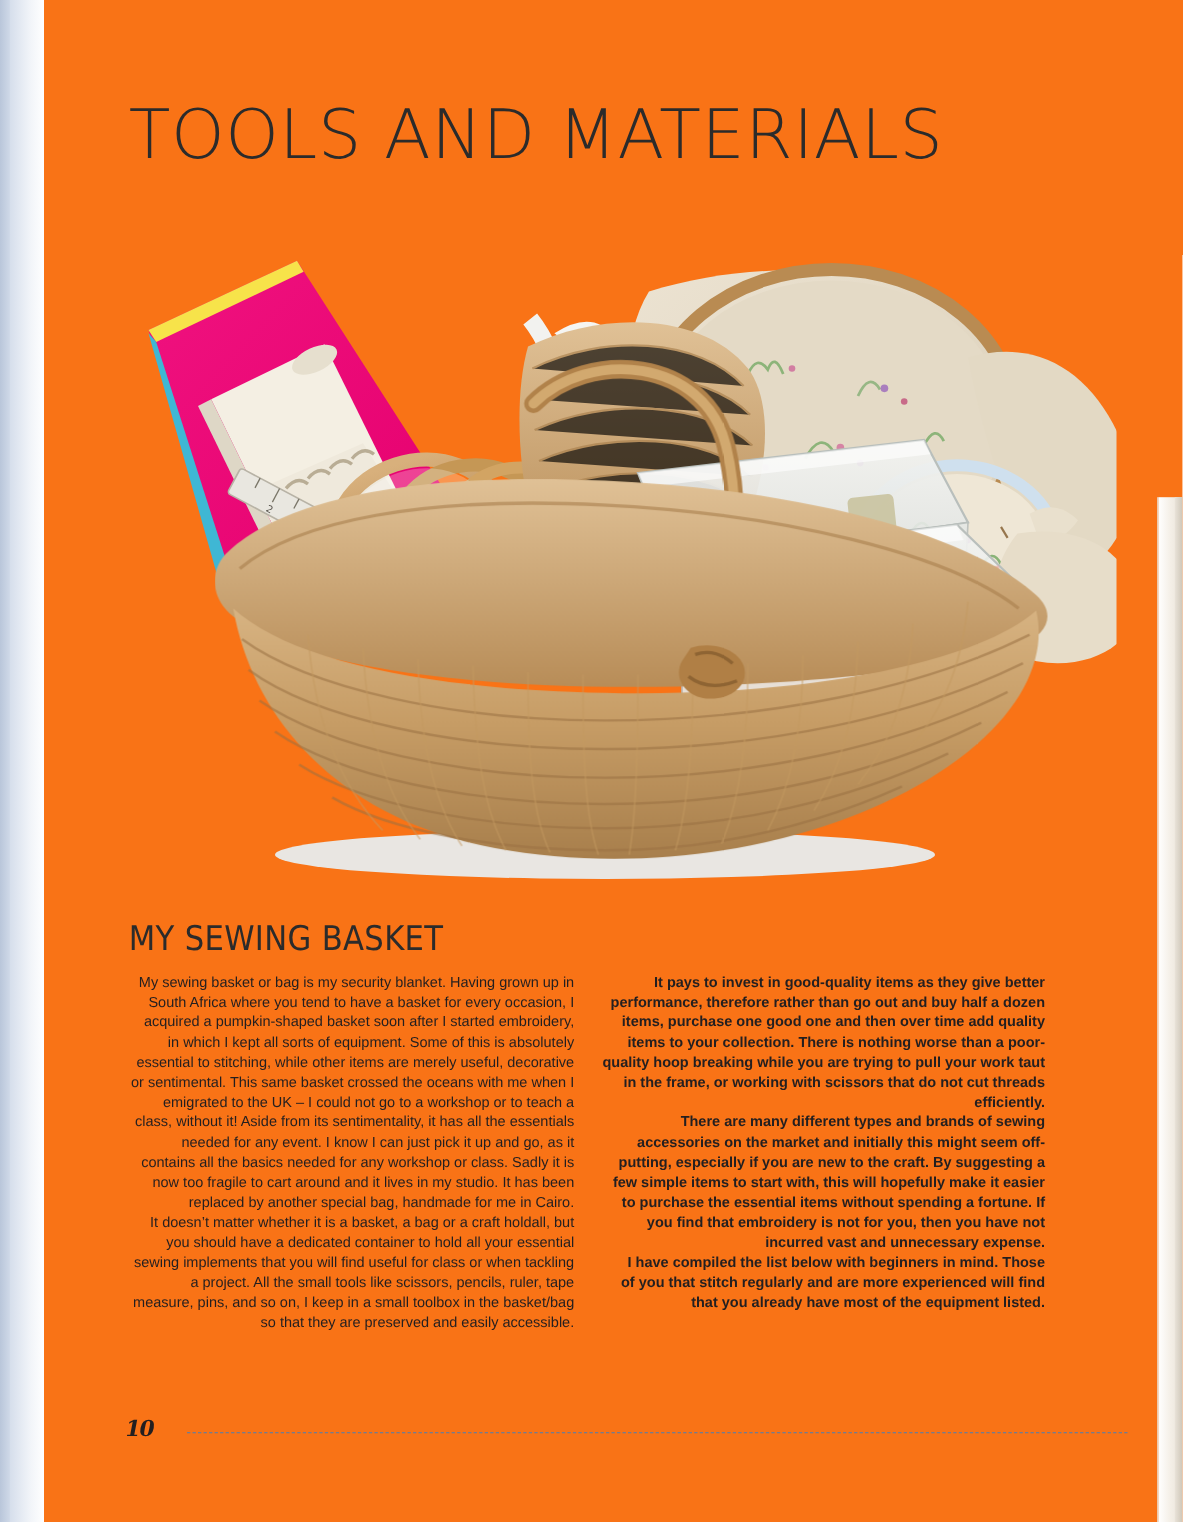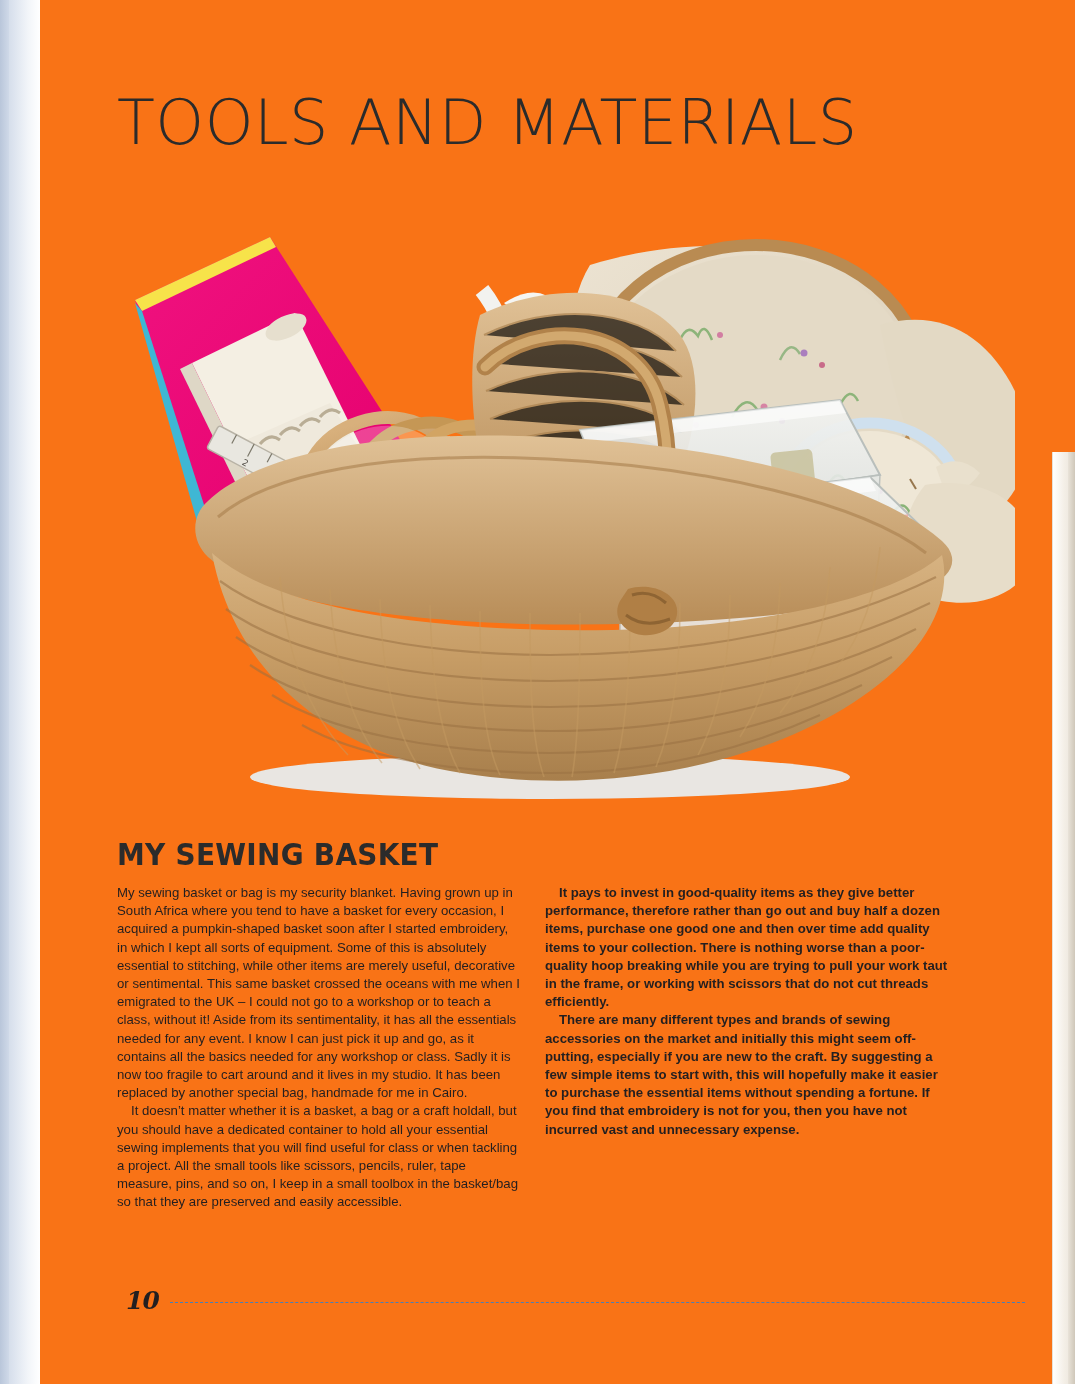--- a/index.html
+++ b/index.html
@@ -72,56 +72,55 @@
     height: 620px;
   }
   .photo svg { display: block; }
 
   
   .section-head {
     position: absolute;
     left: 117px;
     top: 836px;
     font-size: 31px;
-    font-weight: 700;
+    font-weight: 400;
     letter-spacing: 0.3px;
     color: #2b2b2b;
     font-family: "DejaVu Sans", sans-serif;
     font-stretch: condensed;
     text-align: right;
   }
 
   
   .col {
     position: absolute;
     top: 884px;
     width: 405px;
     font-size: 13.2px;
     line-height: 18.2px;
     color: #231f20;
     font-family: "Liberation Sans", sans-serif;
-    text-align: left;
+    text-align: right;
   }
   .col.left  { left: 117px; }
   .col.right { left: 545px; font-weight: bold; }
   .col p { margin: 0; }
   .col p.indent { text-indent: 14px; }
 
   
   .folio {
     position: absolute;
     left: 114px;
     top: 1286px;
-    font-size: 25px;
+    font-size: 20px;
     font-style: italic;
     font-weight: 700;
     color: #231f20;
     font-family: "DejaVu Serif", serif;
     letter-spacing: -1px;
-    margin-left: 12px;
   }
   .dash-rule {
     position: absolute;
     left: 170px;
     top: 1302px;
     width: 855px;
     height: 0;
     border-top: 1.6px dashed #4a7fb5;
   }
 </style>
@@ -381,18 +380,19 @@
   <div class="section-head">MY SEWING BASKET</div>
 
   <div class="col left">
     <p>My sewing basket or bag is my security blanket. Having grown up in South Africa where you tend to have a basket for every occasion, I acquired a pumpkin-shaped basket soon after I started embroidery, in which I kept all sorts of equipment. Some of this is absolutely essential to stitching, while other items are merely useful, decorative or sentimental. This same basket crossed the oceans with me when I emigrated to the UK – I could not go to a workshop or to teach a class, without it! Aside from its sentimentality, it has all the essentials needed for any event. I know I can just pick it up and go, as it contains all the basics needed for any workshop or class. Sadly it is now too fragile to cart around and it lives in my studio. It has been replaced by another special bag, handmade for me in Cairo.</p>
     <p class="indent">It doesn’t matter whether it is a basket, a bag or a craft holdall, but you should have a dedicated container to hold all your essential sewing implements that you will find useful for class or when tackling a project. All the small tools like scissors, pencils, ruler, tape measure, pins, and so on, I keep in a small toolbox in the basket/bag so that they are preserved and easily accessible.</p>
   </div>
 
   <div class="col right">
     <p class="indent">It pays to invest in good-quality items as they give better performance, therefore rather than go out and buy half a dozen items, purchase one good one and then over time add quality items to your collection. There is nothing worse than a poor-quality hoop breaking while you are trying to pull your work taut in the frame, or working with scissors that do not cut threads efficiently.</p>
     <p class="indent">There are many different types and brands of sewing accessories on the market and initially this might seem off-putting, especially if you are new to the craft. By suggesting a few simple items to start with, this will hopefully make it easier to purchase the essential items without spending a fortune. If you find that embroidery is not for you, then you have not incurred vast and unnecessary expense.</p>
+    <p class="indent">I have compiled the list below with beginners in mind. Those of you that stitch regularly and are more experienced will find that you already have most of the equipment listed.</p>
   </div>
 
   <div class="folio">10</div>
   <div class="dash-rule"></div>
 
 </div>
 
 </body></html>

